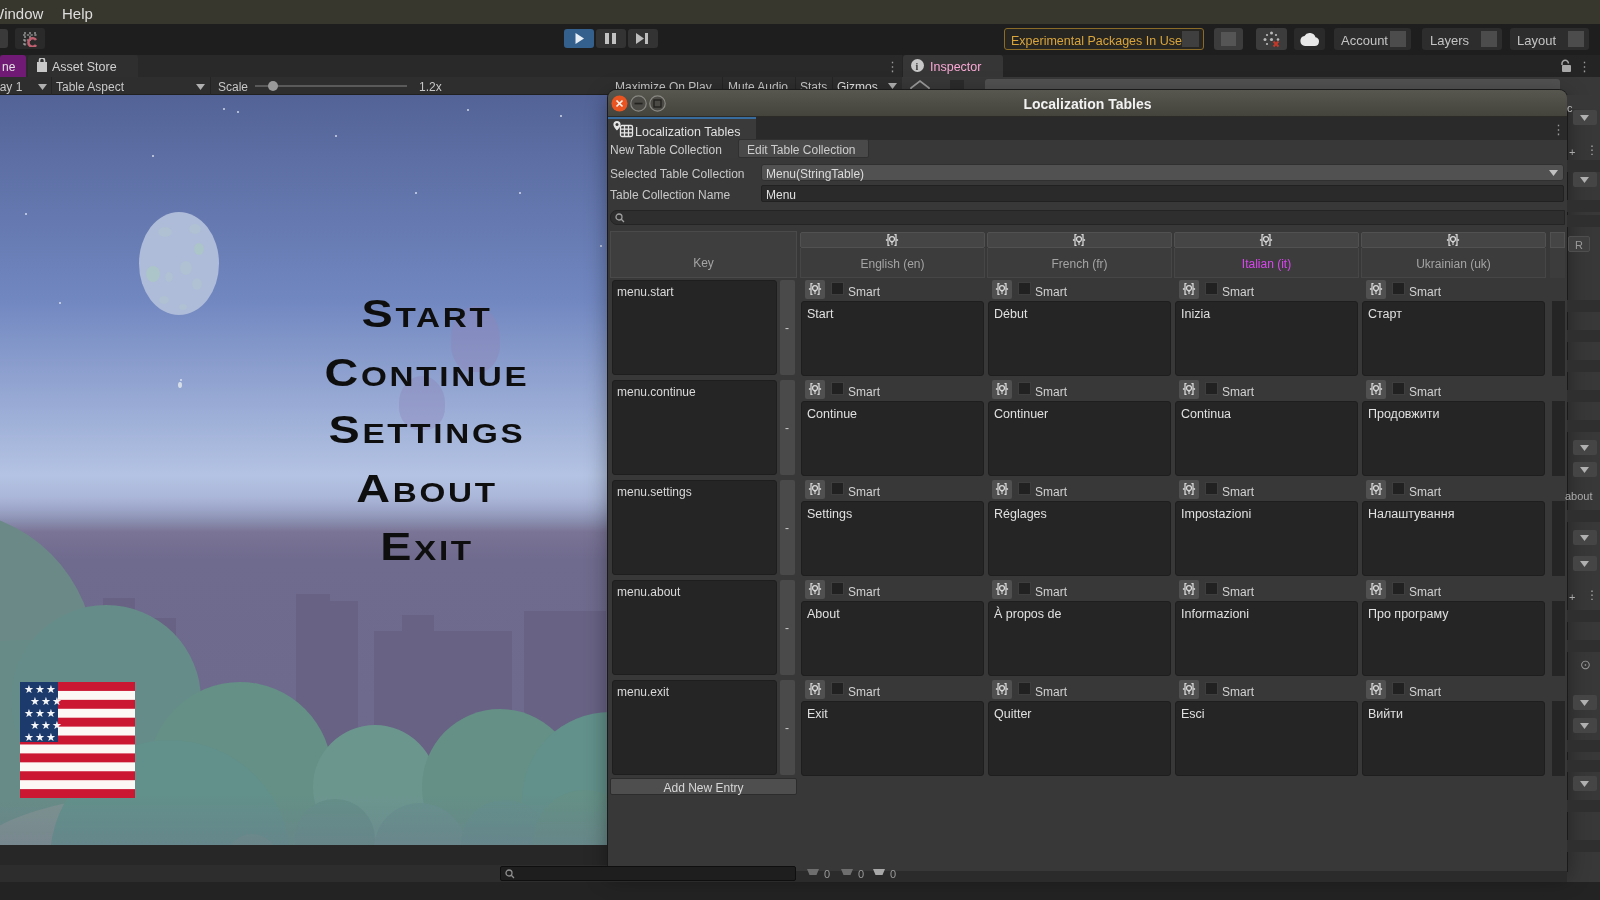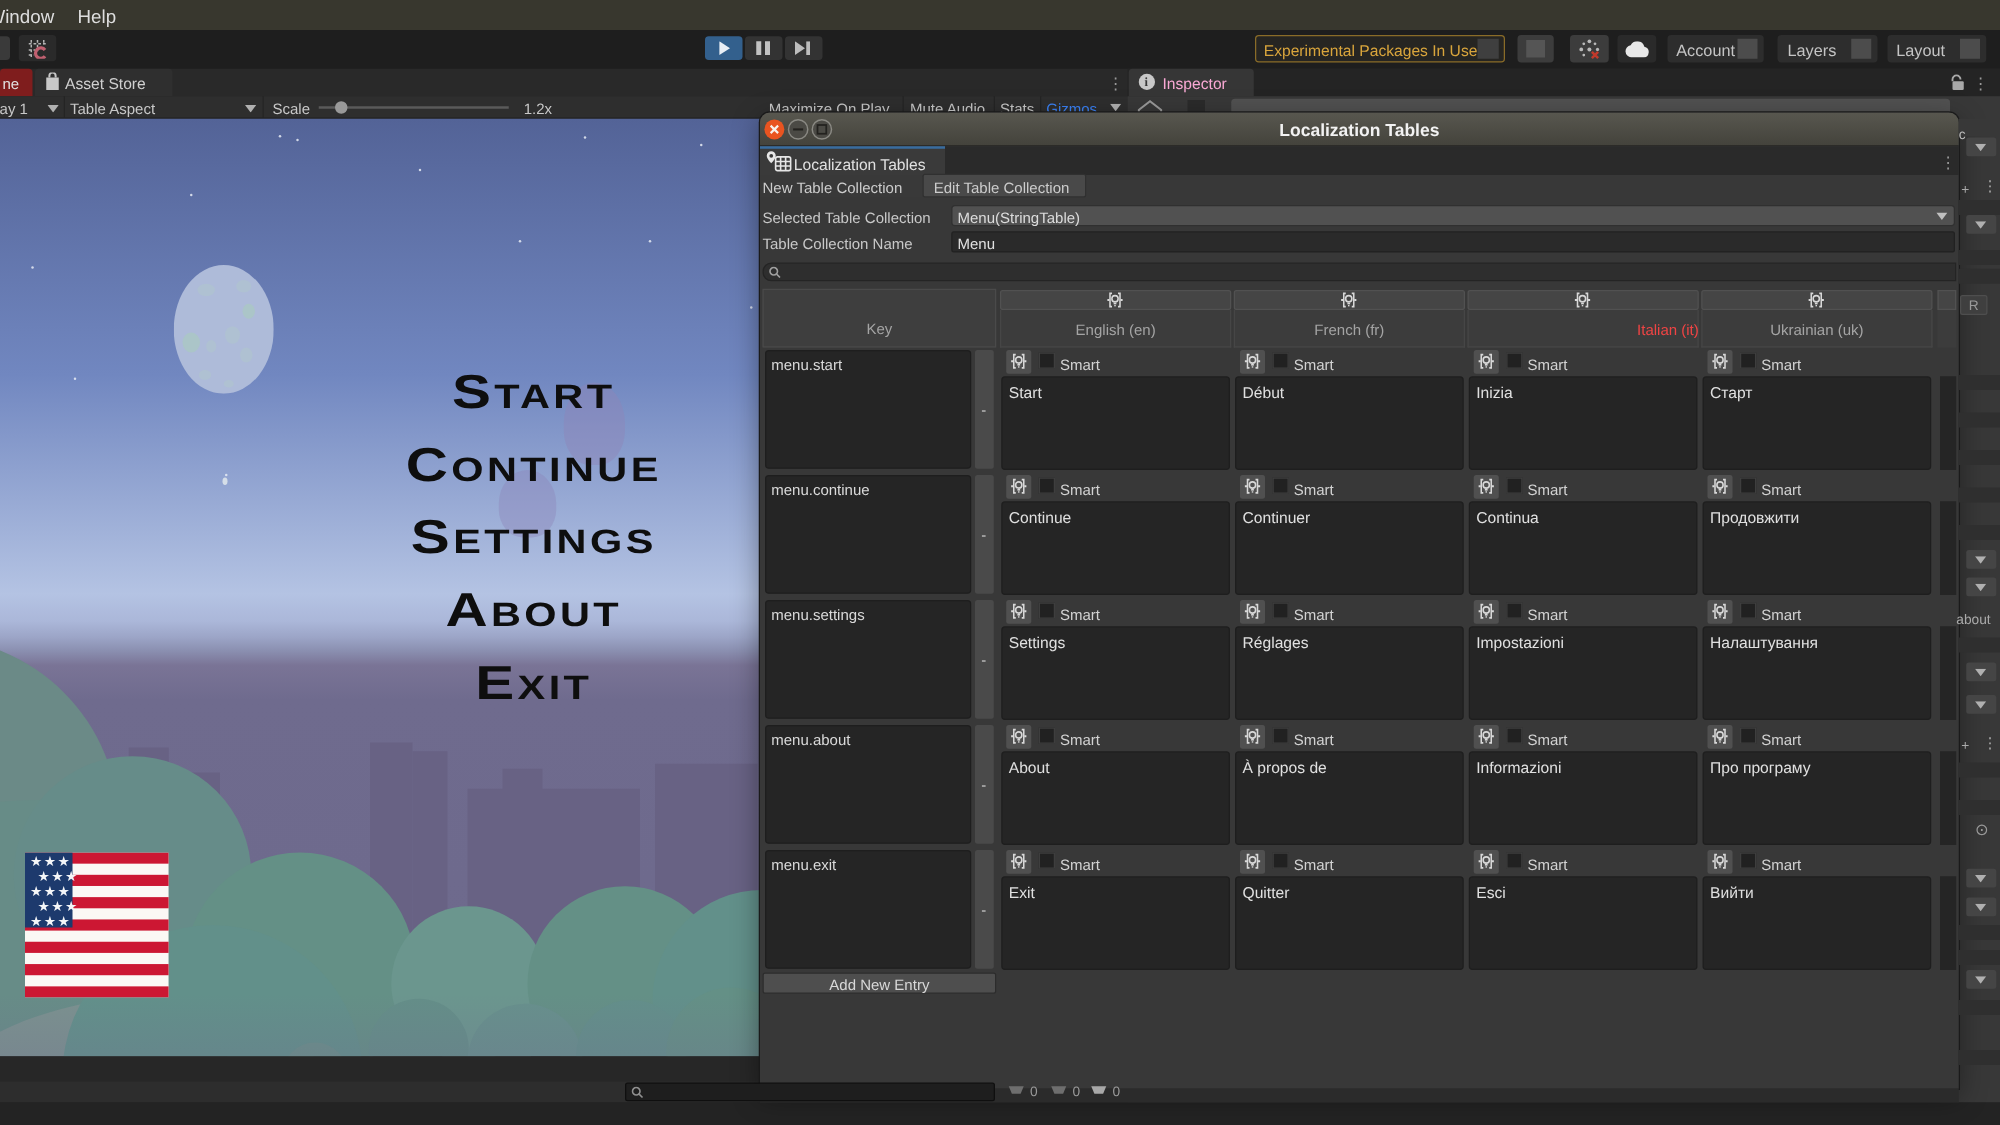--- a/index.html
+++ b/index.html
@@ -59,21 +59,21 @@
 <div class="a" style="left:1334px;top:28px;width:77px;height:22px;background:#2d2d2d;border-radius:3px;"></div>
 <div class="a" style="left:1341px;top:33px;color:#c4c4c4;font-size:13px;">Account</div>
 <div class="a" style="left:1390px;top:31px;width:16px;height:16px;background:#4c4c4c;"></div>
 <div class="a" style="left:1422px;top:28px;width:80px;height:22px;background:#2d2d2d;border-radius:3px;"></div>
 <div class="a" style="left:1430px;top:33px;color:#c4c4c4;font-size:13px;">Layers</div>
 <div class="a" style="left:1481px;top:31px;width:16px;height:16px;background:#4c4c4c;"></div>
 <div class="a" style="left:1510px;top:28px;width:79px;height:22px;background:#2d2d2d;border-radius:3px;"></div>
 <div class="a" style="left:1517px;top:33px;color:#c4c4c4;font-size:13px;">Layout</div>
 <div class="a" style="left:1568px;top:31px;width:16px;height:16px;background:#4c4c4c;"></div>
 <div class="a" style="left:0;top:55px;width:1600px;height:22px;background:#292929;"></div>
-<div class="a" style="left:0;top:55px;width:26px;height:22px;background:#7f1d1d;border-radius:3px 3px 0 0;overflow:hidden;">
+<div class="a" style="left:0;top:55px;width:26px;height:22px;background:#701a75;border-radius:3px 3px 0 0;overflow:hidden;">
     <div style="position:absolute;left:2px;top:5px;color:#e2e2e2;font-size:12px;">ne</div>
   </div>
 <div class="a" style="left:28px;top:55px;width:110px;height:22px;background:#2f2f2f;border-radius:3px 3px 0 0;"></div>
 <svg class="a" style="left:36px;top:58px;" width="12" height="15" viewBox="0 0 12 15">
 <path d="M1 4 H11 V14 H1 Z" fill="#c8c8c8"></path>
     <path d="M3.5 4 V2.5 a2.5 2.5 0 0 1 5 0 V4" stroke="#c8c8c8" stroke-width="1.6" fill="none"></path>
 </svg>
 <div class="a" style="left:52px;top:60px;color:#d0d0d0;font-size:12.5px;">Asset Store</div>
 <div class="a" style="left:886px;top:59px;color:#9a9a9a;font-size:13px;letter-spacing:0;">⋮</div>
 <div class="a" style="left:902px;top:55px;width:698px;height:22px;background:#242424;"></div>
@@ -100,21 +100,21 @@
 <div class="a" style="left:218px;top:80px;color:#c8c8c8;font-size:12px;">Scale</div>
 <div class="a" style="left:255px;top:85px;width:152px;height:2px;background:#5a5a5a;"></div>
 <div class="a" style="left:268px;top:81px;width:10px;height:10px;background:#999;border-radius:50%;"></div>
 <div class="a" style="left:419px;top:80px;color:#c8c8c8;font-size:12px;">1.2x</div>
 <div class="a" style="left:615px;top:80px;color:#c8c8c8;font-size:12px;">Maximize On Play</div>
 <div class="a" style="left:722px;top:77px;width:1px;height:18px;background:#242424;"></div>
 <div class="a" style="left:728px;top:80px;color:#c8c8c8;font-size:12px;">Mute Audio</div>
 <div class="a" style="left:795px;top:77px;width:1px;height:18px;background:#242424;"></div>
 <div class="a" style="left:800px;top:80px;color:#c8c8c8;font-size:12px;">Stats</div>
 <div class="a" style="left:832px;top:77px;width:1px;height:18px;background:#242424;"></div>
-<div class="a" style="left:837px;top:80px;color:#3b82f6;font-size:12px;">Gizmos</div>
+<div class="a" style="left:837px;top:80px;color:#e5e5e5;font-size:12px;">Gizmos</div>
 <svg class="a" style="left:888px;top:83px;" width="9" height="6" viewBox="0 0 9 6">
     <path d="M0 0 H9 L4.5 6 Z" fill="#b0b0b0"></path>
   </svg>
 <div class="a" style="left:902px;top:77px;width:698px;height:805px;background:#383838;"></div>
 <svg class="a" style="left:910px;top:80px;" width="20" height="14" viewBox="0 0 20 14">
     <path d="M1 13 L1 8 L10 1 L19 8 L19 13" stroke="#9a9a9a" stroke-width="1.6" fill="none"></path>
   </svg>
 <div class="a" style="left:950px;top:80px;width:14px;height:13px;background:#2b2b2b;"></div>
 <div class="a" style="left:985px;top:79px;width:575px;height:15px;background:#515151;border-radius:3px;"></div>
 <div class="a" style="left:0;top:95px;width:902px;height:750px;overflow:hidden;
@@ -287,21 +287,21 @@
 <path d="M4.6 1.7 H3 V12.3 H4.6"></path>
 <path d="M9.4 1.7 H11 V12.3 H9.4"></path>
 <circle cx="7" cy="6" r="2.5"></circle>
 </g>
 <rect x="0.9" y="6.2" width="1.7" height="1.6" fill="#d8d8d8"></rect>
 <rect x="11.4" y="6.2" width="1.7" height="1.6" fill="#d8d8d8"></rect>
 <rect x="5.9" y="9.2" width="2.2" height="1.3" fill="#d8d8d8"></rect>
 <rect x="6.4" y="11" width="1.2" height="1.1" fill="#d8d8d8"></rect>
 </svg>
 <div class="a" style="left:1174px;top:248px;width:185px;height:30px;background:#3c3c3c;border:1px solid #464646;border-top:none;"></div>
-<div class="a" style="left:1174px;top:257px;width:185px;text-align:right;color:#ef4444;font-size:12px;">Italian (it)</div>
+<div class="a" style="left:1174px;top:257px;width:185px;text-align:center;color:#d946ef;font-size:12px;">Italian (it)</div>
 <div class="a" style="left:1361px;top:232px;width:185px;height:16px;background:#454545;border:1px solid #515151;border-radius:2px;"></div>
 <svg class="a" style="left:1446px;top:233px;" width="14" height="14" viewBox="0 0 14 14">
 <g stroke="#d8d8d8" stroke-width="1.25" fill="none">
 <path d="M4.6 1.7 H3 V12.3 H4.6"></path>
 <path d="M9.4 1.7 H11 V12.3 H9.4"></path>
 <circle cx="7" cy="6" r="2.5"></circle>
 </g>
 <rect x="0.9" y="6.2" width="1.7" height="1.6" fill="#d8d8d8"></rect>
 <rect x="11.4" y="6.2" width="1.7" height="1.6" fill="#d8d8d8"></rect>
 <rect x="5.9" y="9.2" width="2.2" height="1.3" fill="#d8d8d8"></rect>

